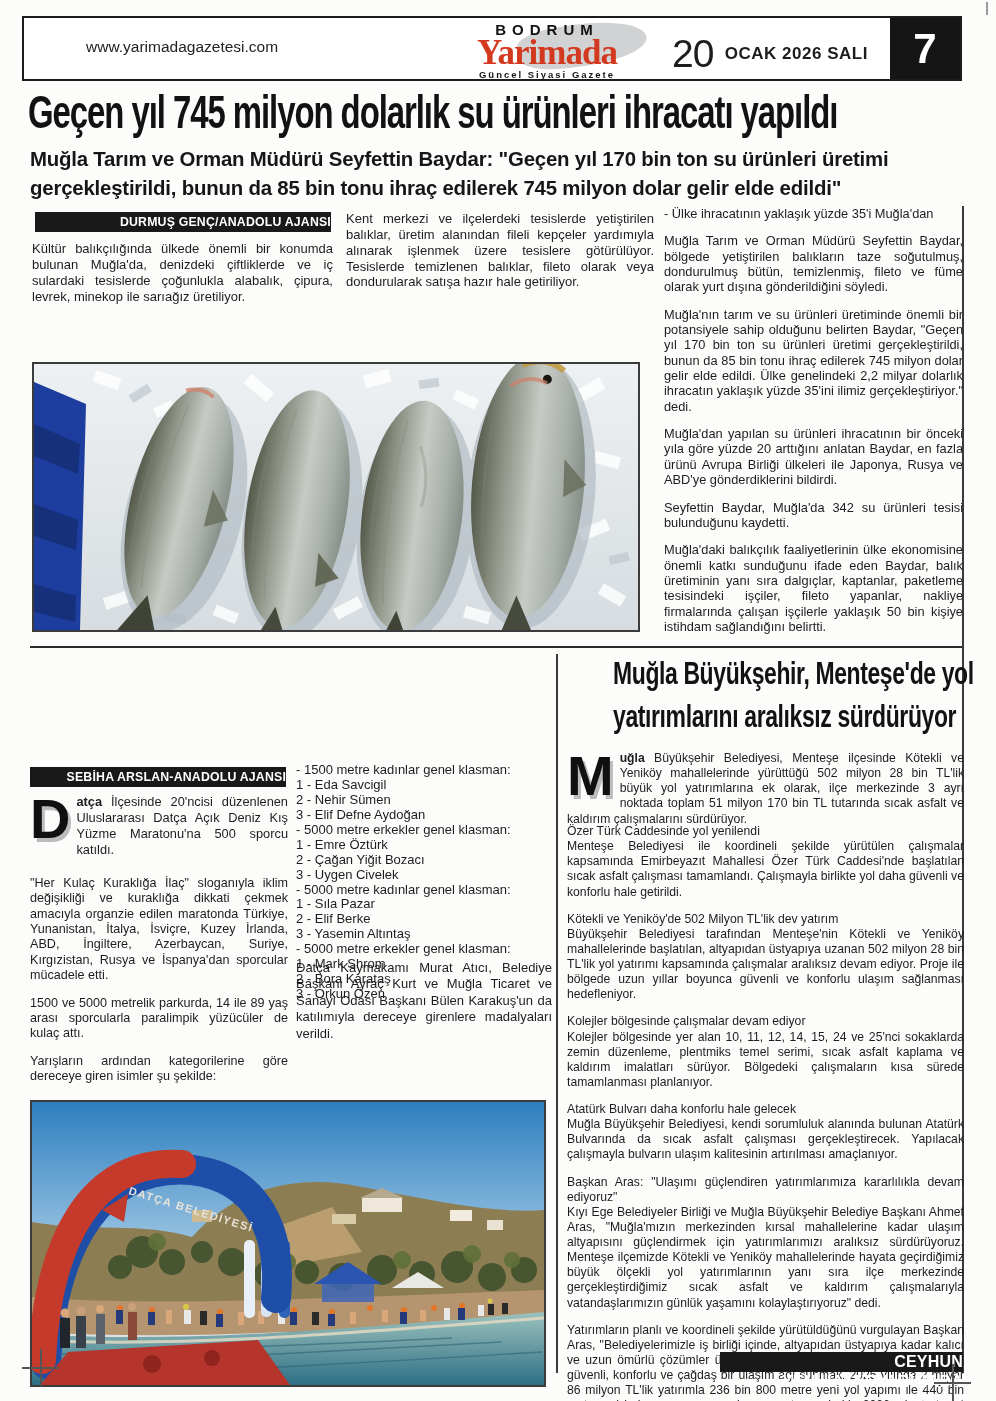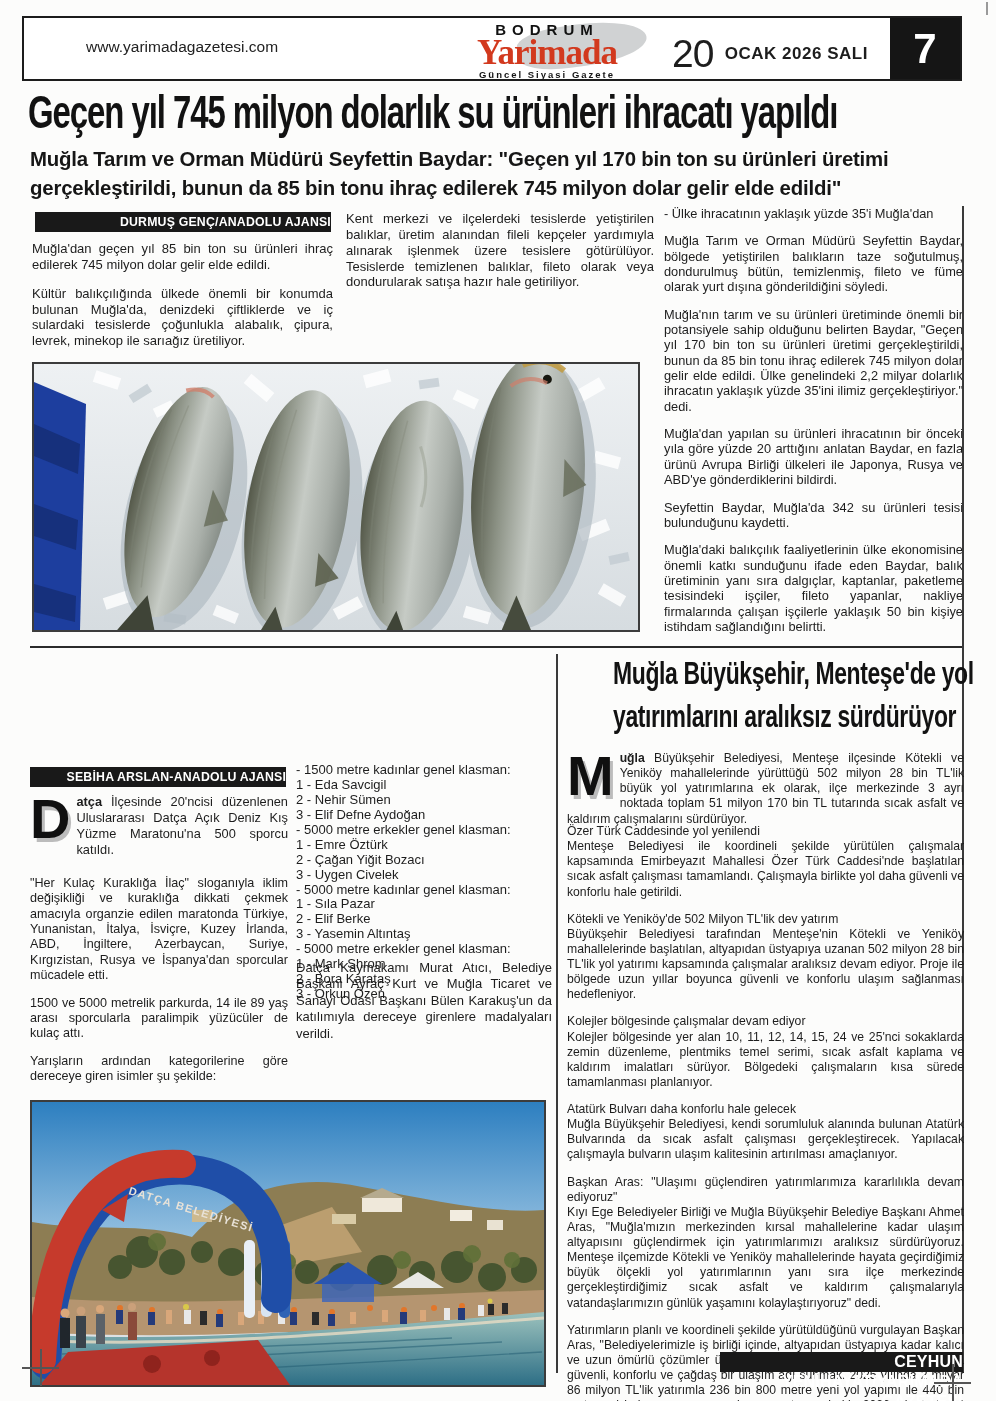--- a/index.html
+++ b/index.html
@@ -89,21 +89,20 @@
       <span class="date-rest">OCAK 2026 SALI</span>
     </div>
     <div class="page-num">7</div>
   </div>
 
   <h1 class="headline1"><span class="cond">Geçen yıl 745 milyon dolarlık su ürünleri ihracatı yapıldı</span></h1>
   <div class="subheadline">Muğla Tarım ve Orman Müdürü Seyfettin Baydar:  "Geçen yıl 170 bin ton su ürünleri üretimi gerçekleştirildi, bunun da 85 bin tonu ihraç edilerek 745 milyon dolar gelir elde edildi"</div>
 
   <div class="byline byline1">DURMUŞ GENÇ/ANADOLU AJANSI</div>
   <div class="col col-a">
-      <p>Muğla'dan geçen yıl 85 bin ton su ürünleri ihraç edilerek 745 milyon dolar gelir elde edildi.</p>
       <p>Kültür balıkçılığında ülkede önemli bir konumda bulunan Muğla'da, denizdeki çiftliklerde ve iç sulardaki tesislerde çoğunlukla alabalık, çipura, levrek, minekop ile sarıağız üretiliyor.</p>
     </div>
   <div class="col col-b">
       <p>Kent merkezi ve ilçelerdeki tesislerde yetiştirilen balıklar, üretim alanından fileli kepçeler yardımıyla alınarak işlenmek üzere tesislere götürülüyor. Tesislerde temizlenen balıklar, fileto olarak veya dondurularak satışa hazır hale getiriliyor.</p>
     </div>
   <div class="col col-c">
       <p>- Ülke ihracatının yaklaşık yüzde 35'i Muğla'dan</p>
       <p>Muğla Tarım ve Orman Müdürü Seyfettin Baydar, bölgede yetiştirilen balıkların taze soğutulmuş, dondurulmuş bütün, temizlenmiş, fileto ve füme olarak yurt dışına gönderildiğini söyledi.</p>
       <p>Muğla'nın tarım ve su ürünleri üretiminde önemli bir potansiyele sahip olduğunu belirten Baydar, "Geçen yıl 170 bin ton su ürünleri üretimi gerçekleştirildi, bunun da 85 bin tonu ihraç edilerek 745 milyon dolar gelir elde edildi. Ülke genelindeki 2,2 milyar dolarlık ihracatın yaklaşık yüzde 35'ini ilimiz gerçekleştiriyor." dedi.</p>
       <p>Muğla'dan yapılan su ürünleri ihracatının bir önceki yıla göre yüzde 20 arttığını anlatan Baydar, en fazla ürünü Avrupa Birliği ülkeleri ile Japonya, Rusya ve ABD'ye gönderdiklerini bildirdi.</p>

